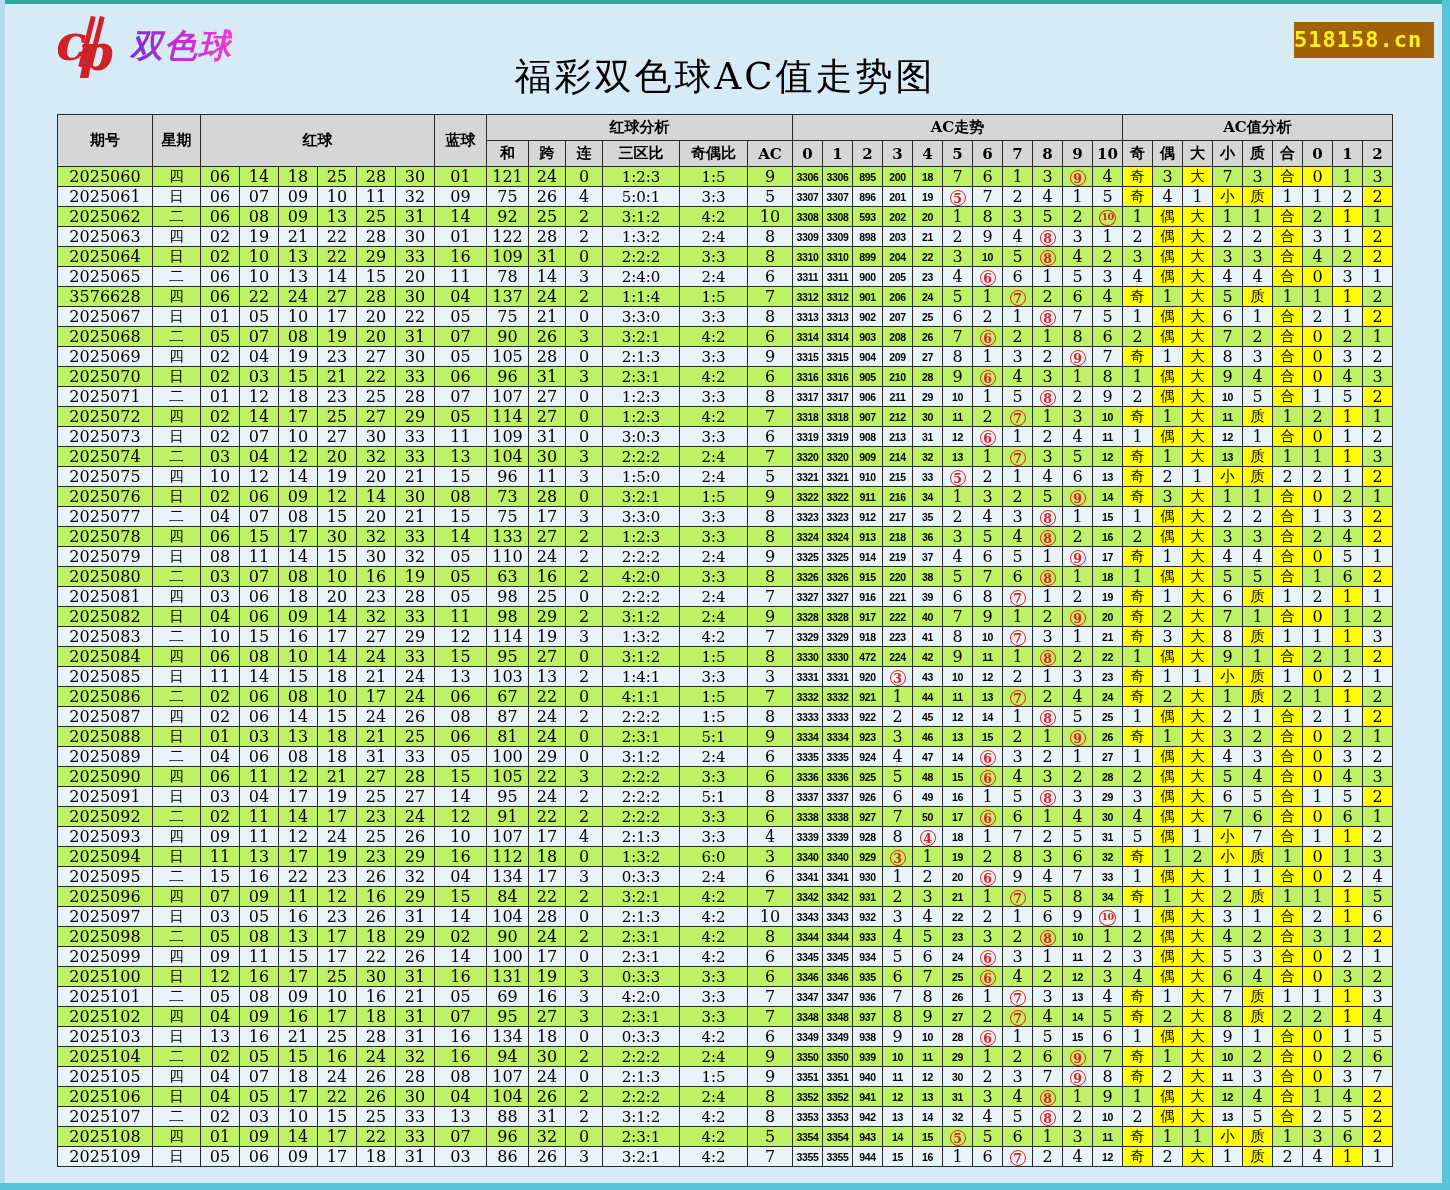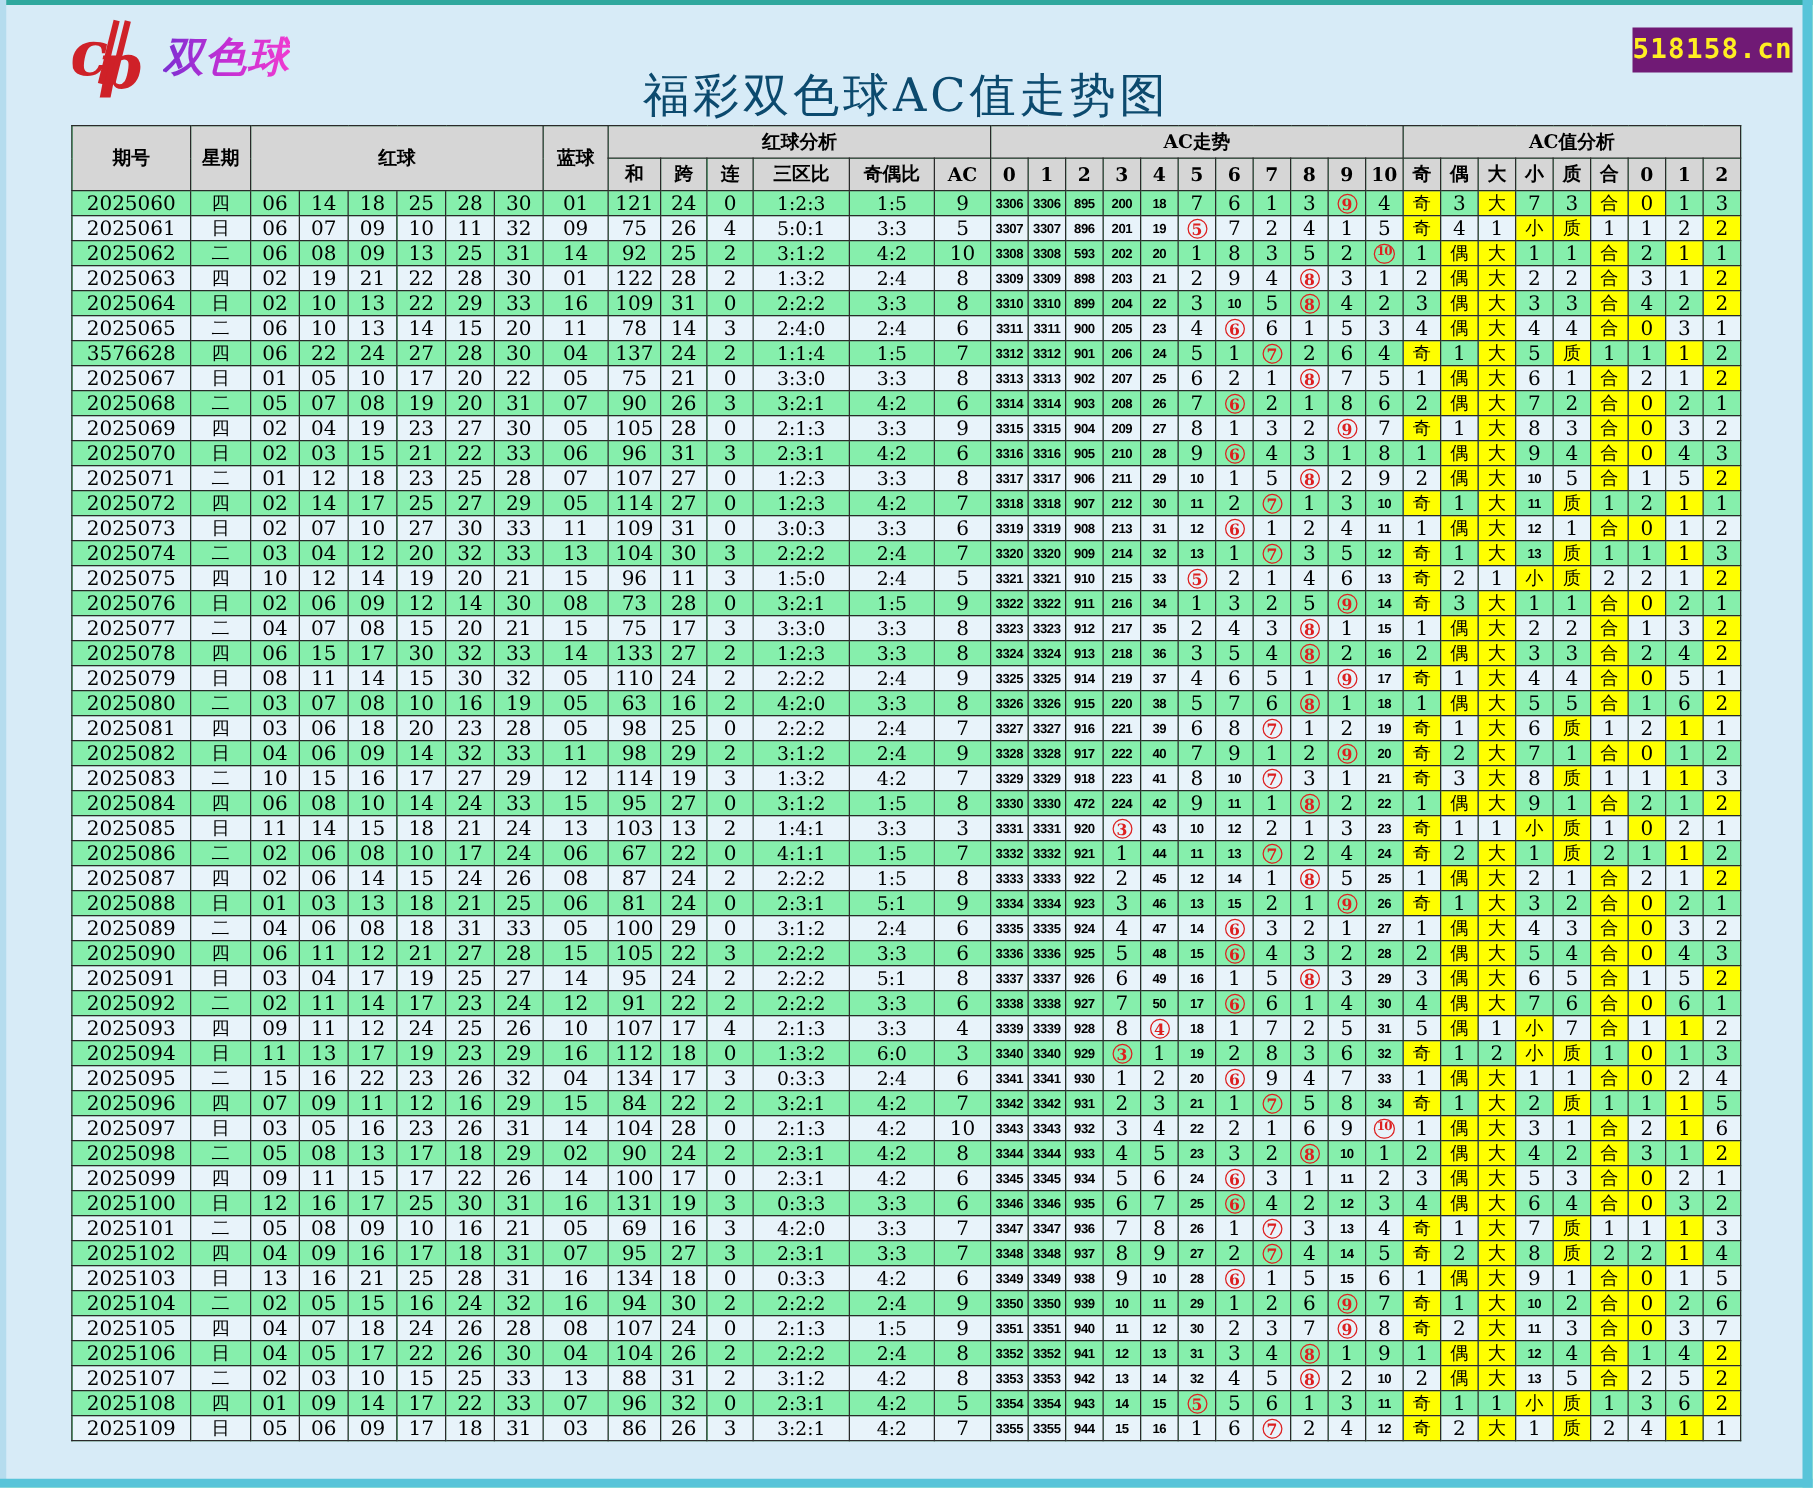--- a/index.html
+++ b/index.html
@@ -9,27 +9,27 @@
   .edge-right{position:absolute;right:0;top:0;width:8px;height:100%;background:#58c4d9}
   .edge-bottom{position:absolute;left:0;bottom:0;width:100%;height:7px;background:#58c4d9}
   .edge-left{position:absolute;left:0;top:0;width:5px;height:100%;background:#b5dcee}
 
   .logo{position:absolute;left:58px;top:14px;display:flex;align-items:center;gap:10px}
   .logo-cn{font:bold 31px "Liberation Sans",sans-serif;color:#1b1b1b;letter-spacing:1px}
   .logo-accent{font:bold italic 33px "Liberation Sans",sans-serif;
        background:linear-gradient(90deg,#7b2fd2,#c42fd4,#ef3bd0);
        -webkit-background-clip:text;background-clip:text;color:transparent;letter-spacing:1px}
   .title{position:absolute;left:0;top:52px;width:1450px;text-align:center;margin:0;
-       font:400 37px "DejaVu Serif",serif;color:#0c4a6e;letter-spacing:3px}
-  .badge{position:absolute;right:16px;top:22px;width:128px;height:36px;background:#701a75;
-       color:#ffee22;font:bold 22px "DejaVu Sans Mono",monospace;text-align:center;
+       font:400 37px "DejaVu Serif",serif;color:#000000;letter-spacing:3px}
+  .badge{position:absolute;right:16px;top:22px;width:140px;height:36px;background:#a16207;
+       color:#ffee22;font:bold 22px "DejaVu Sans Mono",monospace;text-align:left;
        line-height:36px;letter-spacing:1px}
 
-  table{border-collapse:collapse;position:absolute;left:57px;top:100px;table-layout:fixed;
-        background:#86efac}
+  table{border-collapse:collapse;position:absolute;left:57px;top:114px;table-layout:fixed;
+        background:#bef264}
   th,td{border:1px solid #2a2a2a;text-align:center;padding:0;overflow:hidden;white-space:nowrap}
   thead th{background:#d6d6d6;font:bold 15px "DejaVu Serif",serif;height:25px;color:#000}
   tbody td{height:18.8px;line-height:18.8px;font:15.5px "DejaVu Serif",serif;color:#000}
   tbody tr:nth-child(even){background:#e8f3fa}
   td.num{font:16px "DejaVu Serif",serif}
   td.ratio{font:15px "DejaVu Serif",serif}
   td.cn{font:14.5px "DejaVu Serif",serif}
   td.small,span.small{font:bold 10.5px "Liberation Sans",sans-serif;letter-spacing:-0.3px}
   td.yel{background:#ffff00 !important}
   .circ{display:inline-block;box-sizing:border-box;min-width:16px;height:16px;line-height:13px;

